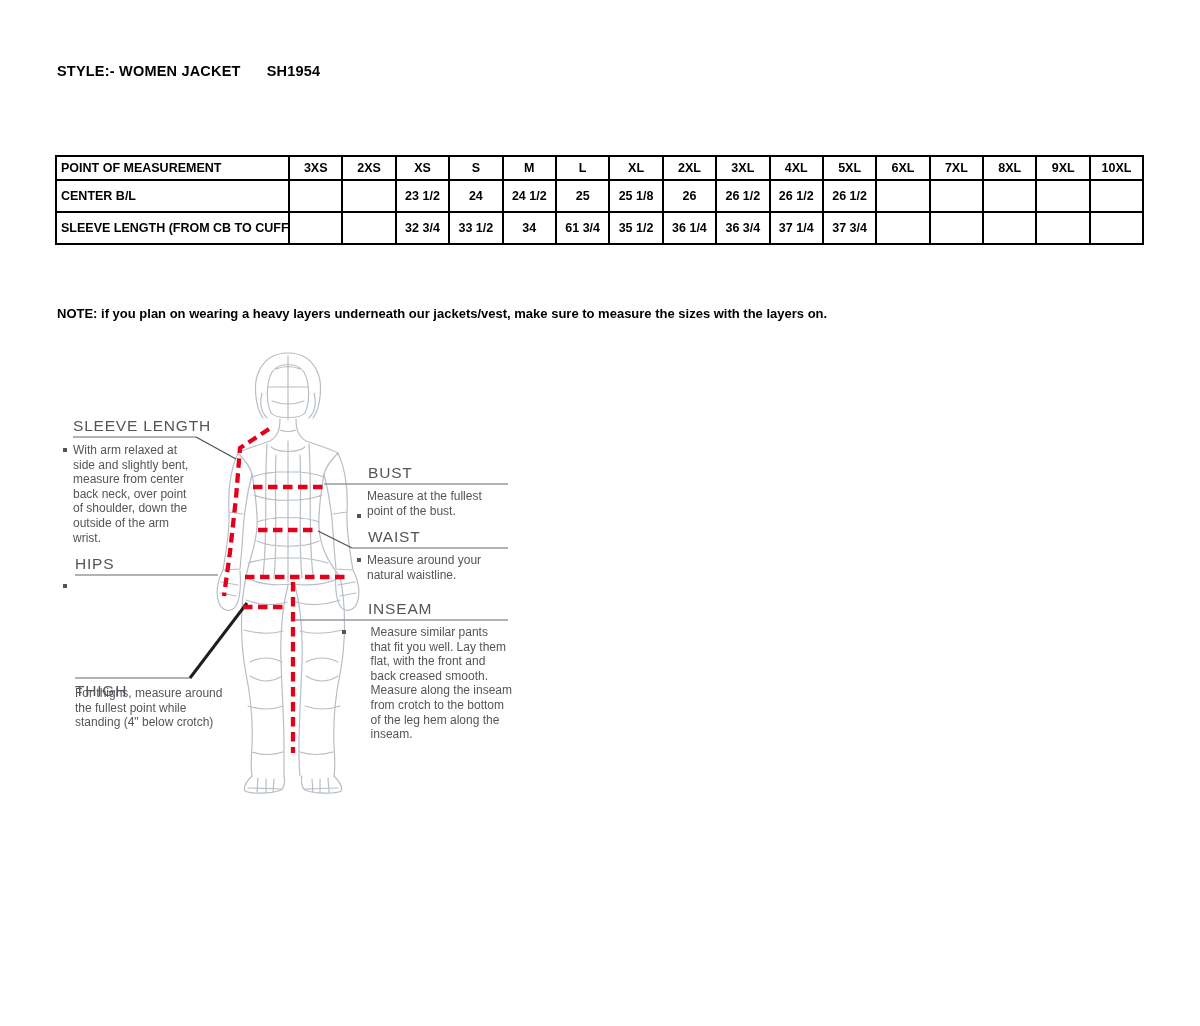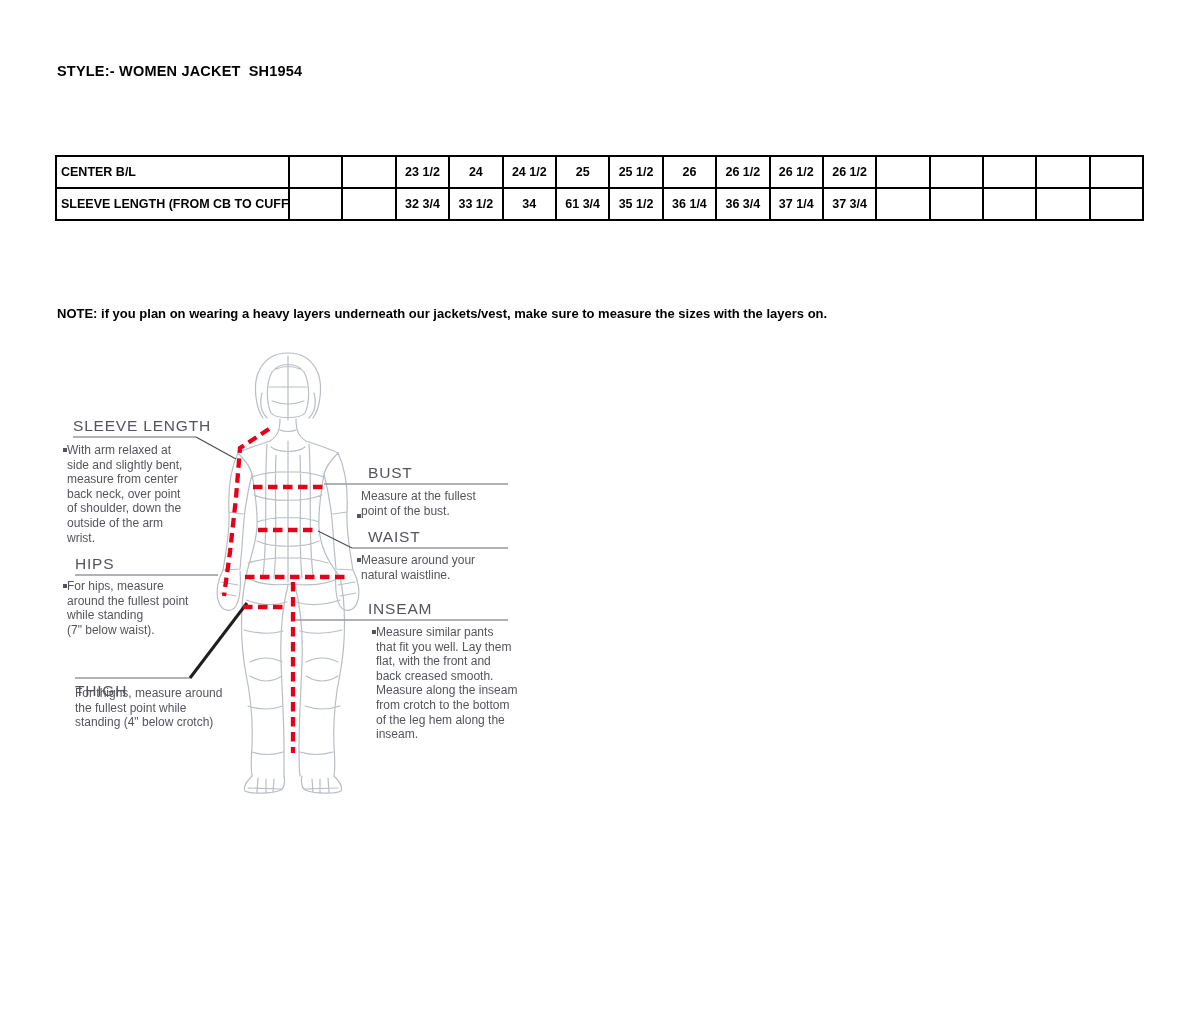--- a/index.html
+++ b/index.html
@@ -3,21 +3,21 @@
 <meta charset="utf-8">
 <style>
   html,body{margin:0;padding:0;}
   body{
     width:1200px;height:1026px;background:#ffffff;position:relative;
     font-family:"Liberation Sans",sans-serif;color:#000;
     overflow:hidden;
   }
   
   .doc-title{position:absolute;left:57px;top:63px;font-size:14.5px;font-weight:bold;letter-spacing:.2px;}
-  .doc-title .code{margin-left:8px;}
+  .doc-title .code{margin-left:26px;}
   
   table.size-table{
     position:absolute;left:55px;top:155px;width:1088px;
     border-collapse:collapse;table-layout:fixed;
   }
   table.size-table th,table.size-table td{
     border:2px solid #000;font-weight:bold;font-size:12.5px;color:#000;
     text-align:center;padding:0;overflow:hidden;white-space:nowrap;
   }
   table.size-table th{height:22px;}
@@ -25,54 +25,73 @@
   table.size-table .lbl{text-align:left;padding-left:4px;}
   
   .note{position:absolute;left:57px;top:306px;font-size:13px;font-weight:bold;}
   
   .diagram{position:absolute;left:0;top:0;width:1153px;height:1026px;}
   .diagram svg{position:absolute;left:0;top:352px;}
   .guide-h{
     position:absolute;font-size:15.5px;letter-spacing:.8px;color:#54555a;white-space:nowrap;
   }
   .guide-p{
-    position:absolute;display:flex;gap:0;font-size:12px;line-height:14.6px;color:#54555a;
+    position:absolute;display:flex;gap:6px;font-size:12px;line-height:14.6px;color:#54555a;
   }
   .guide-p .ptext{white-space:pre-line;}
   .bullet{flex:0 0 4px;width:4px;height:4px;background:#54555a;margin-top:5px;}
   
   .sleeve-h{left:73px;top:417px;}   .sleeve-p{left:63px;top:443px;width:165px;}
   .hips-h{left:75px;top:555px;}     .hips-p{left:63px;top:579px;width:180px;}
   .thigh-h{left:75px;top:682px;}    .thigh-p{left:75px;top:686px;width:190px;}
   .bust-h{left:368px;top:464px;}    .bust-p{left:357px;top:489px;width:160px;align-items:flex-end;}
   .waist-h{left:368px;top:528px;}   .waist-p{left:357px;top:553px;width:160px;}
-  .inseam-h{left:368px;top:600px;}  .inseam-p{left:372px;top:625px;width:170px;}
+  .inseam-h{left:368px;top:600px;}  .inseam-p{left:342px;top:625px;width:170px;justify-content:space-between;}
 </style>
 </head>
 <body>
 
 <div class="doc-title">
   <span>STYLE:- WOMEN JACKET</span><span class="code">SH1954</span>
 </div>
 
 <table class="size-table">
   <colgroup>
     <col style="width:233px">
     <col span="16" style="width:53.4px">
   </colgroup>
   <tbody>
+      <tr>
+    <th class="lbl">POINT OF MEASUREMENT</th>
+    <th>3XS</th>
+    <th>2XS</th>
+    <th>XS</th>
+    <th>S</th>
+    <th>M</th>
+    <th>L</th>
+    <th>XL</th>
+    <th>2XL</th>
+    <th>3XL</th>
+    <th>4XL</th>
+    <th>5XL</th>
+    <th>6XL</th>
+    <th>7XL</th>
+    <th>8XL</th>
+    <th>9XL</th>
+    <th>10XL</th>
+  </tr>
   <tr>
     <td class="lbl">CENTER B/L</td>
     <td></td>
     <td></td>
     <td>23 1/2</td>
     <td>24</td>
     <td>24 1/2</td>
     <td>25</td>
-    <td>25 1/2</td>
+    <td>25 1/8</td>
     <td>26</td>
     <td>26 1/2</td>
     <td>26 1/2</td>
     <td>26 1/2</td>
     <td></td>
     <td></td>
     <td></td>
     <td></td>
     <td></td>
   </tr>
@@ -181,24 +200,20 @@
 measure from center
 back neck, over point
 of shoulder, down the
 outside of the arm
 wrist.</span>
   </div>
 
   <div class="guide-h hips-h">HIPS</div>
   <div class="guide-p hips-p">
     <span class="bullet"></span>
-    <span class="ptext">For hips, measure
-around the fullest point
-while standing
-(7" below waist).</span>
   </div>
 
   <div class="guide-h thigh-h">THIGH</div>
   <div class="guide-p thigh-p">
     <span class="ptext">For thighs, measure around
 the fullest point while
 standing (4" below crotch)</span>
   </div>
 
   <div class="guide-h bust-h">BUST</div>

